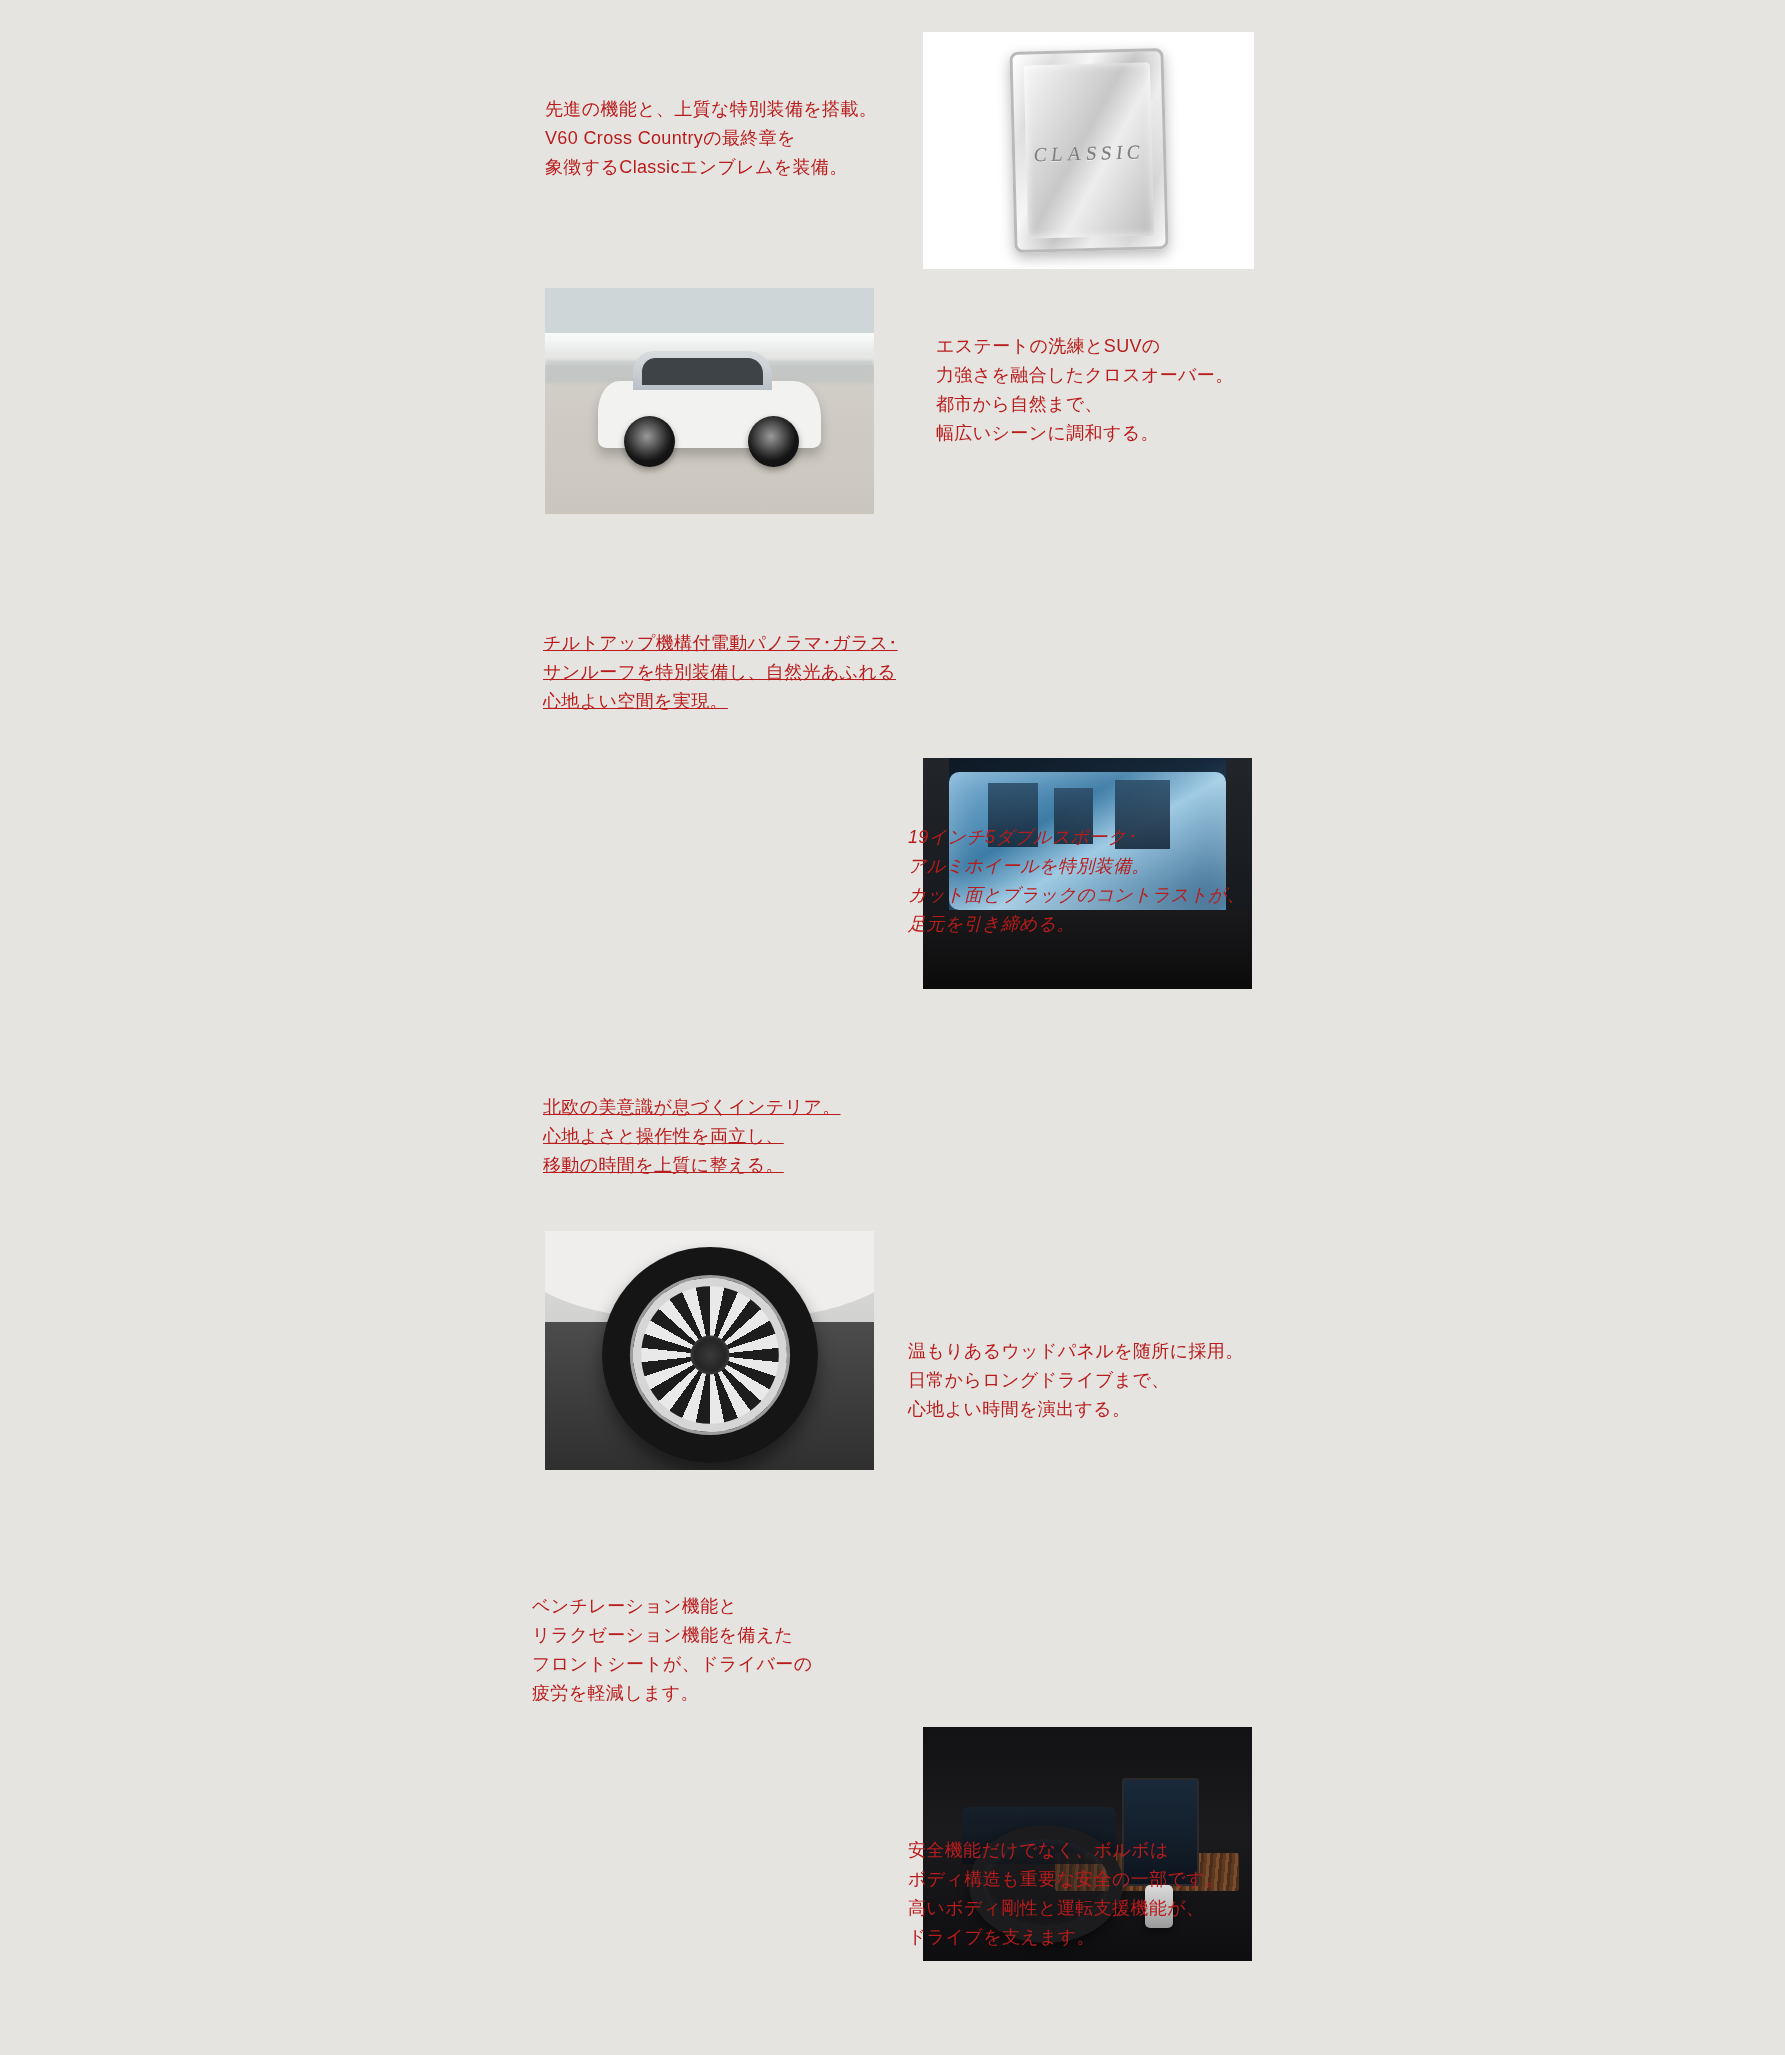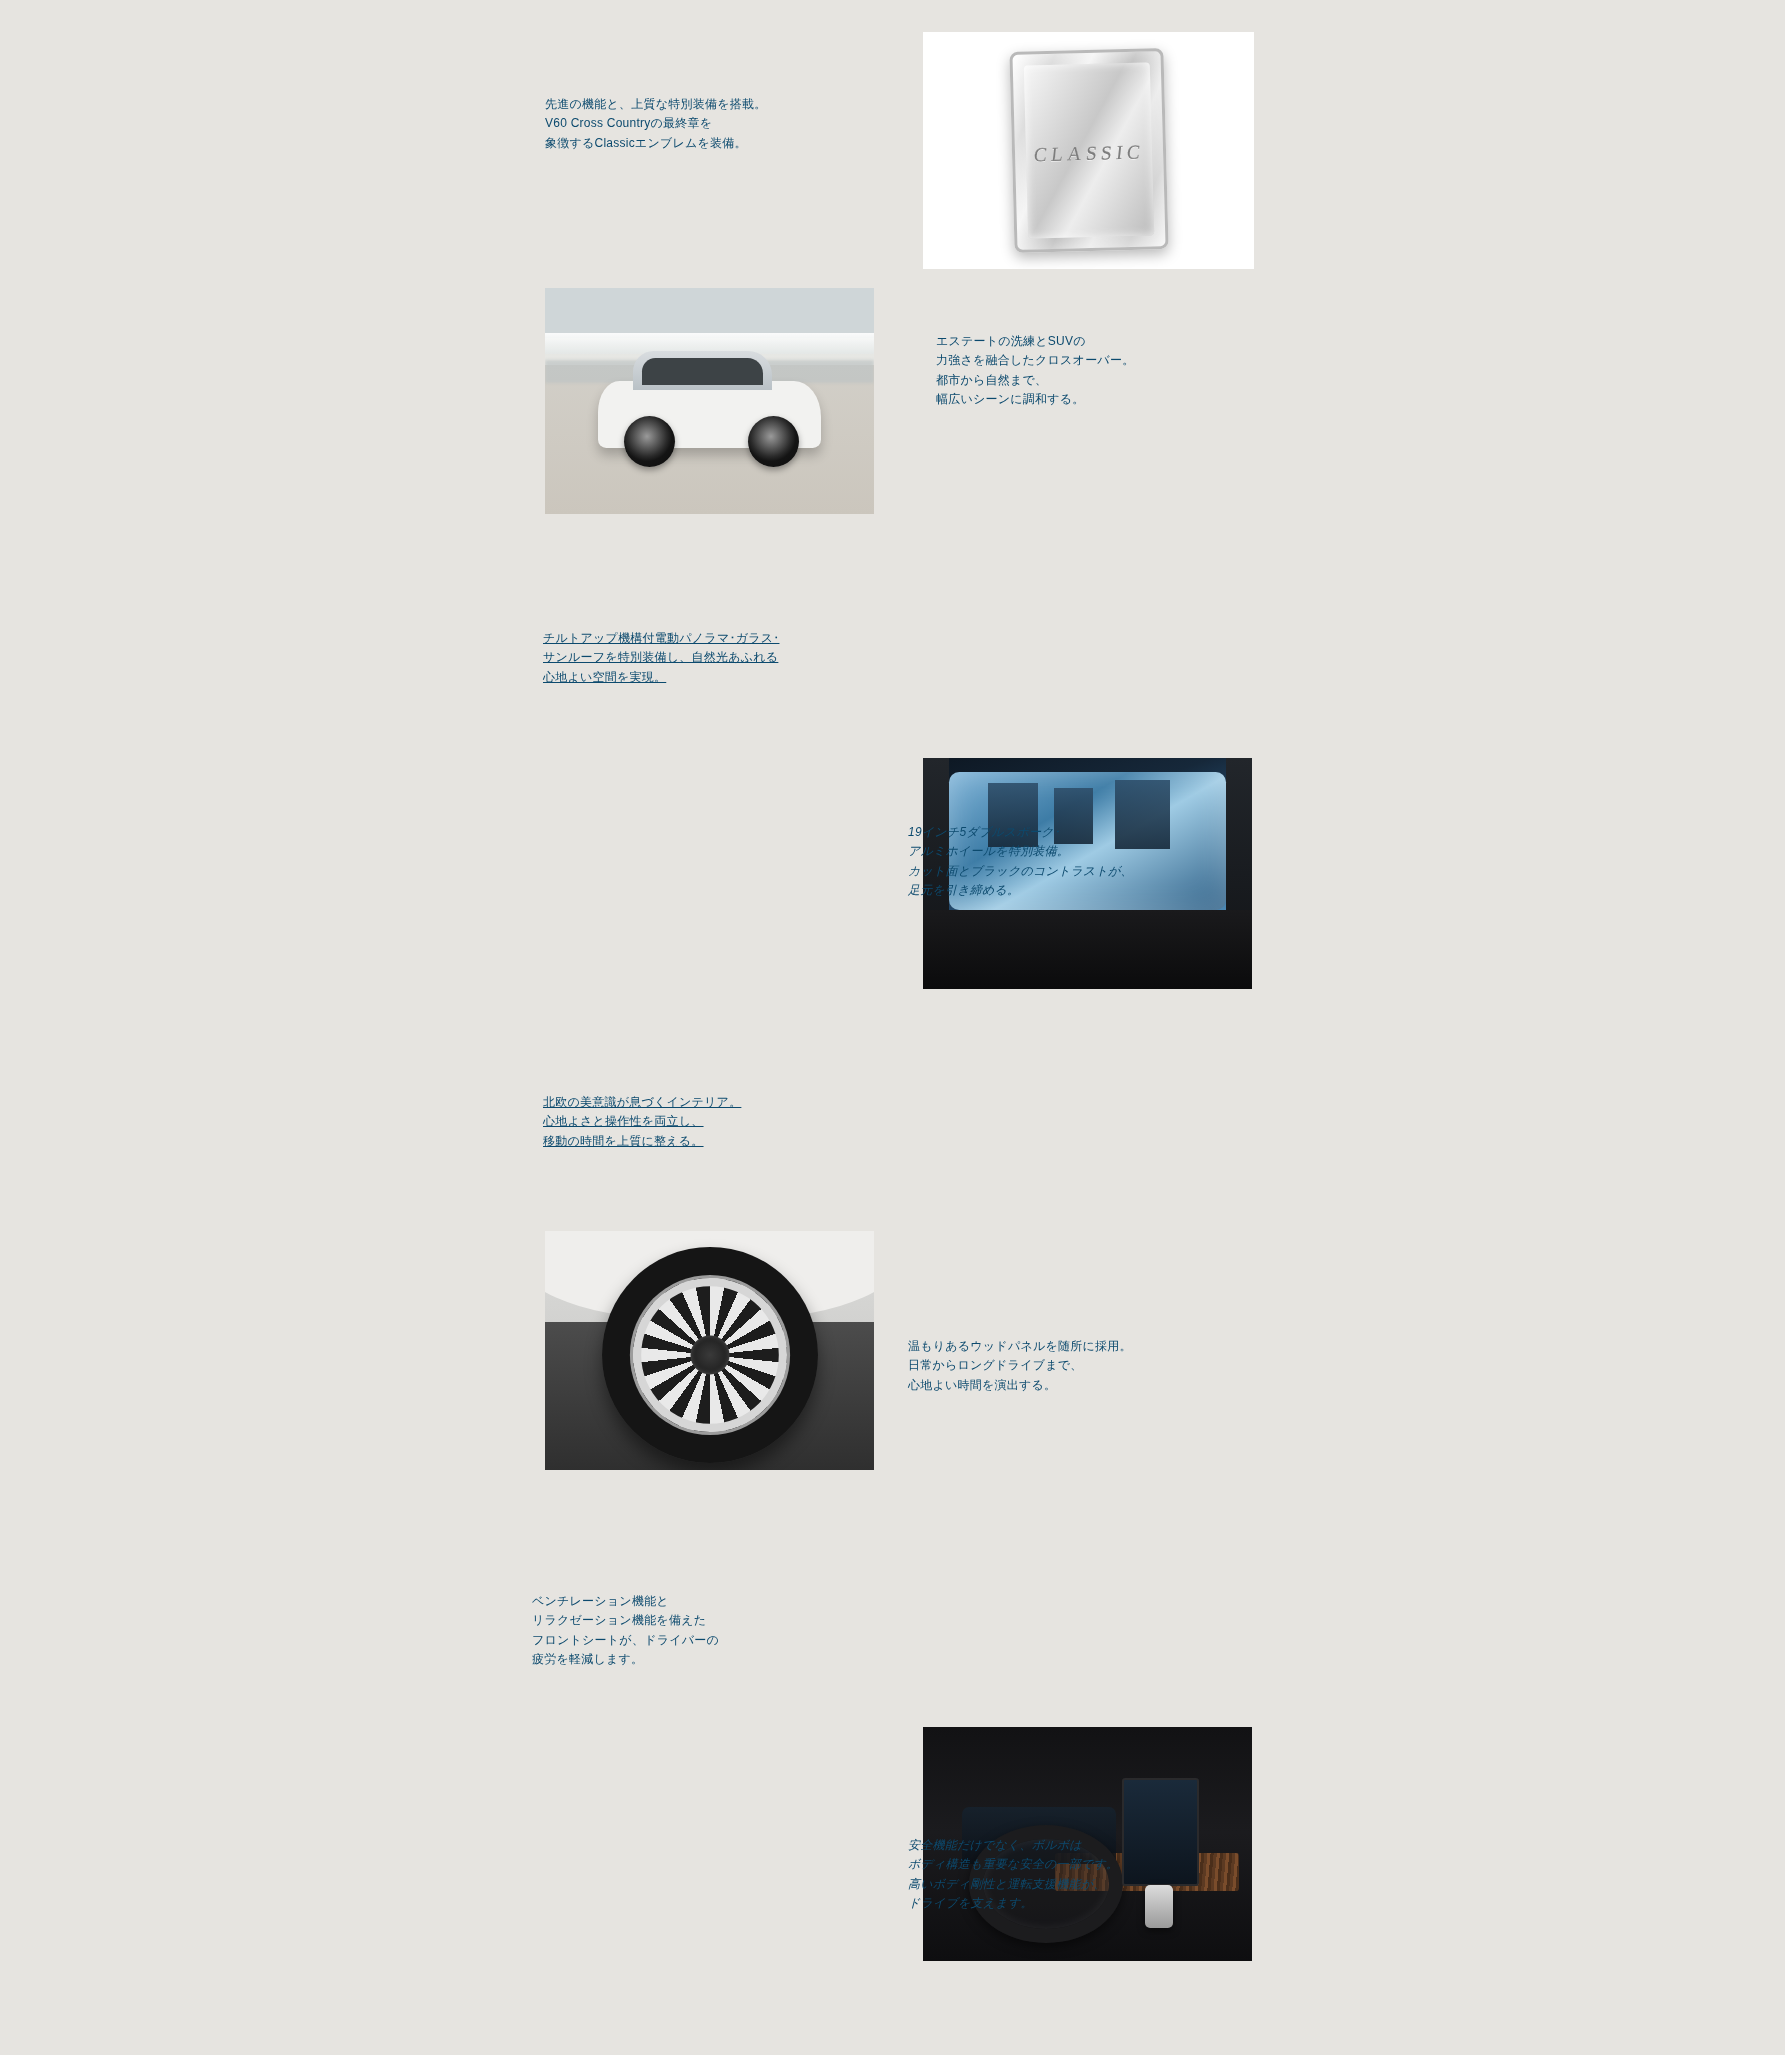--- a/index.html
+++ b/index.html
@@ -18,22 +18,22 @@
 
   .page {
     width: 1786px;
     min-height: 2056px;
     background: #e6e4e0;
     position: relative;
   }
 
   .copy {
     font-family: "Liberation Sans", sans-serif;
-    color: #0c4a6e;
-    font-size: 12px;
+    color: #b91c1c;
+    font-size: 18px;
     line-height: 1.62;
     letter-spacing: 0.02em;
     white-space: pre-line;
     font-weight: 400;
   }
 
   .media {
     background: #cfcdc9;
     overflow: hidden;
     display: block;
@@ -310,19 +310,19 @@
 
   <div class="abs copy" style="left:532px; top:1592px; width:391px;">ベンチレーション機能と
 リラクゼーション機能を備えた
 フロントシートが、ドライバーの
 疲労を軽減します。</div>
 
   <div class="abs copy" style="left:908px; top:1337px; width:422px;">温もりあるウッドパネルを随所に採用。
 日常からロングドライブまで、
 心地よい時間を演出する。</div>
 
-  <div class="abs copy" style="left:908px; top:1836px; width:422px;font-style:italic;">安全機能だけでなく、ボルボは
+  <div class="abs copy" style="left:908px; top:1836px; width:422px;">安全機能だけでなく、ボルボは
 ボディ構造も重要な安全の一部です。
 高いボディ剛性と運転支援機能が、
 ドライブを支えます。</div>
 
 </div>
 
 
 </body></html>

